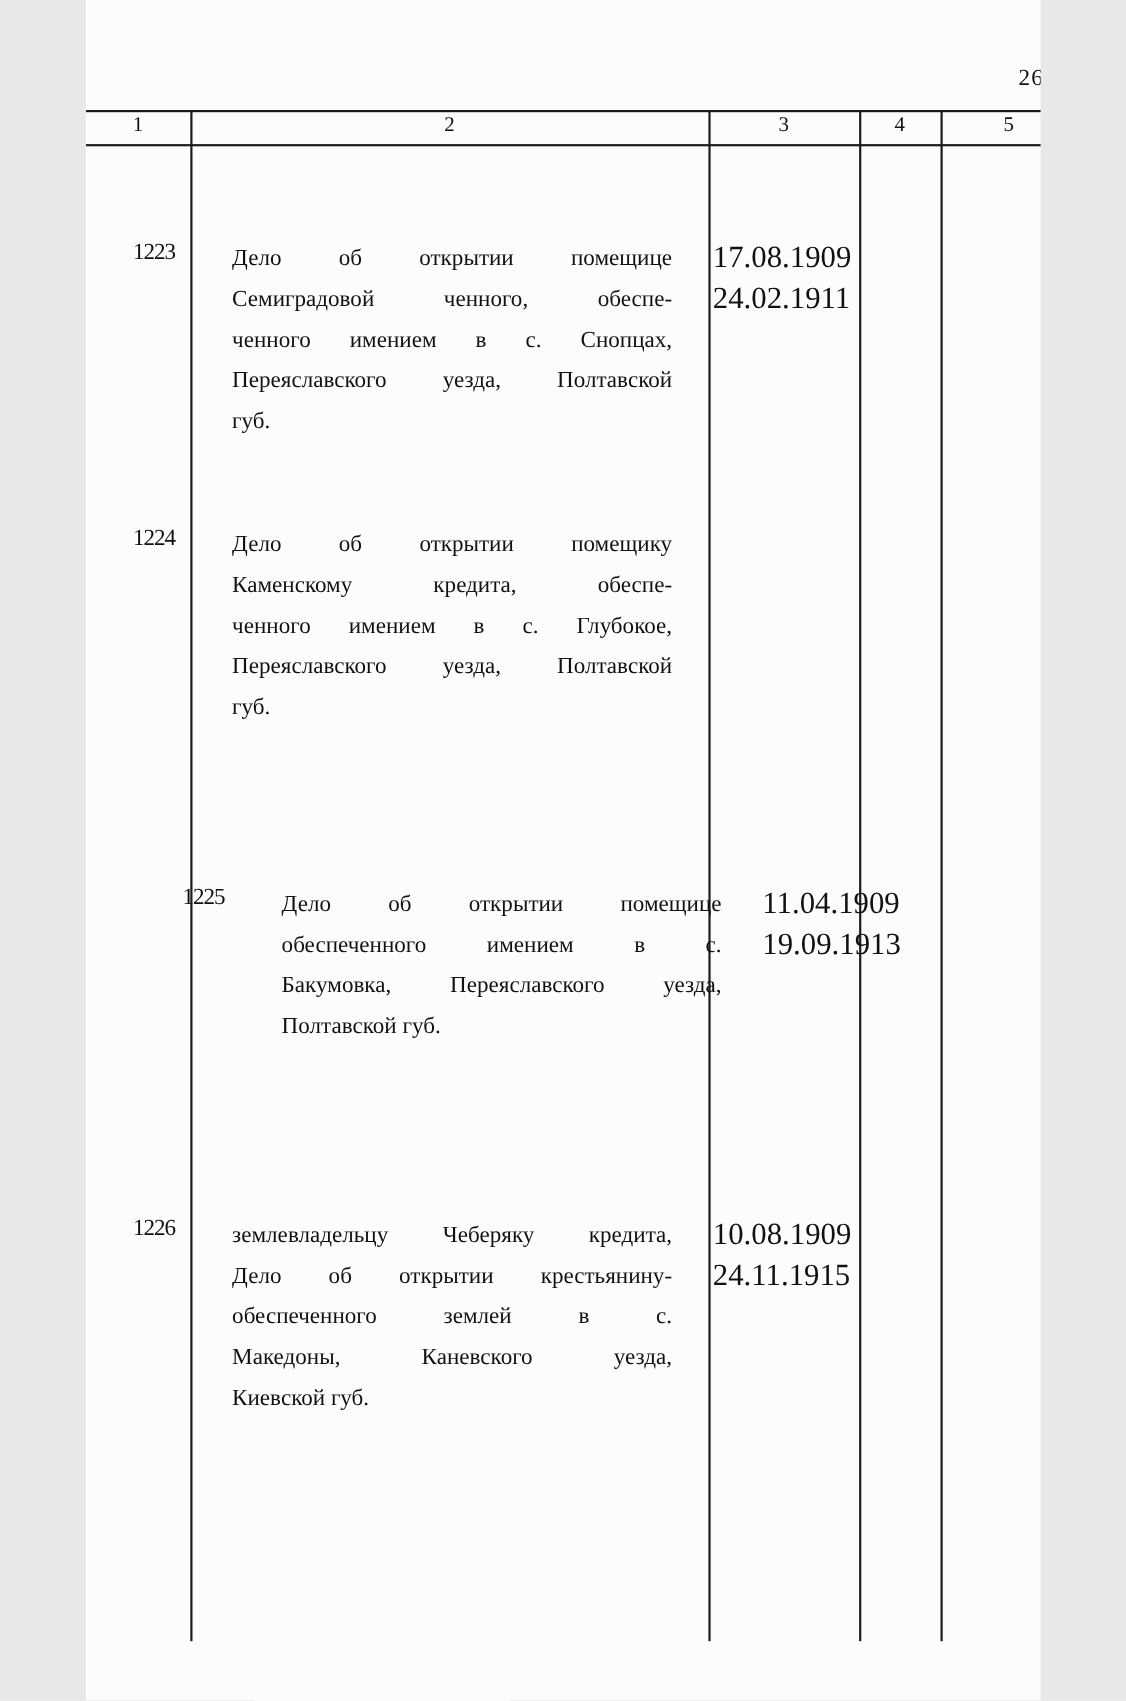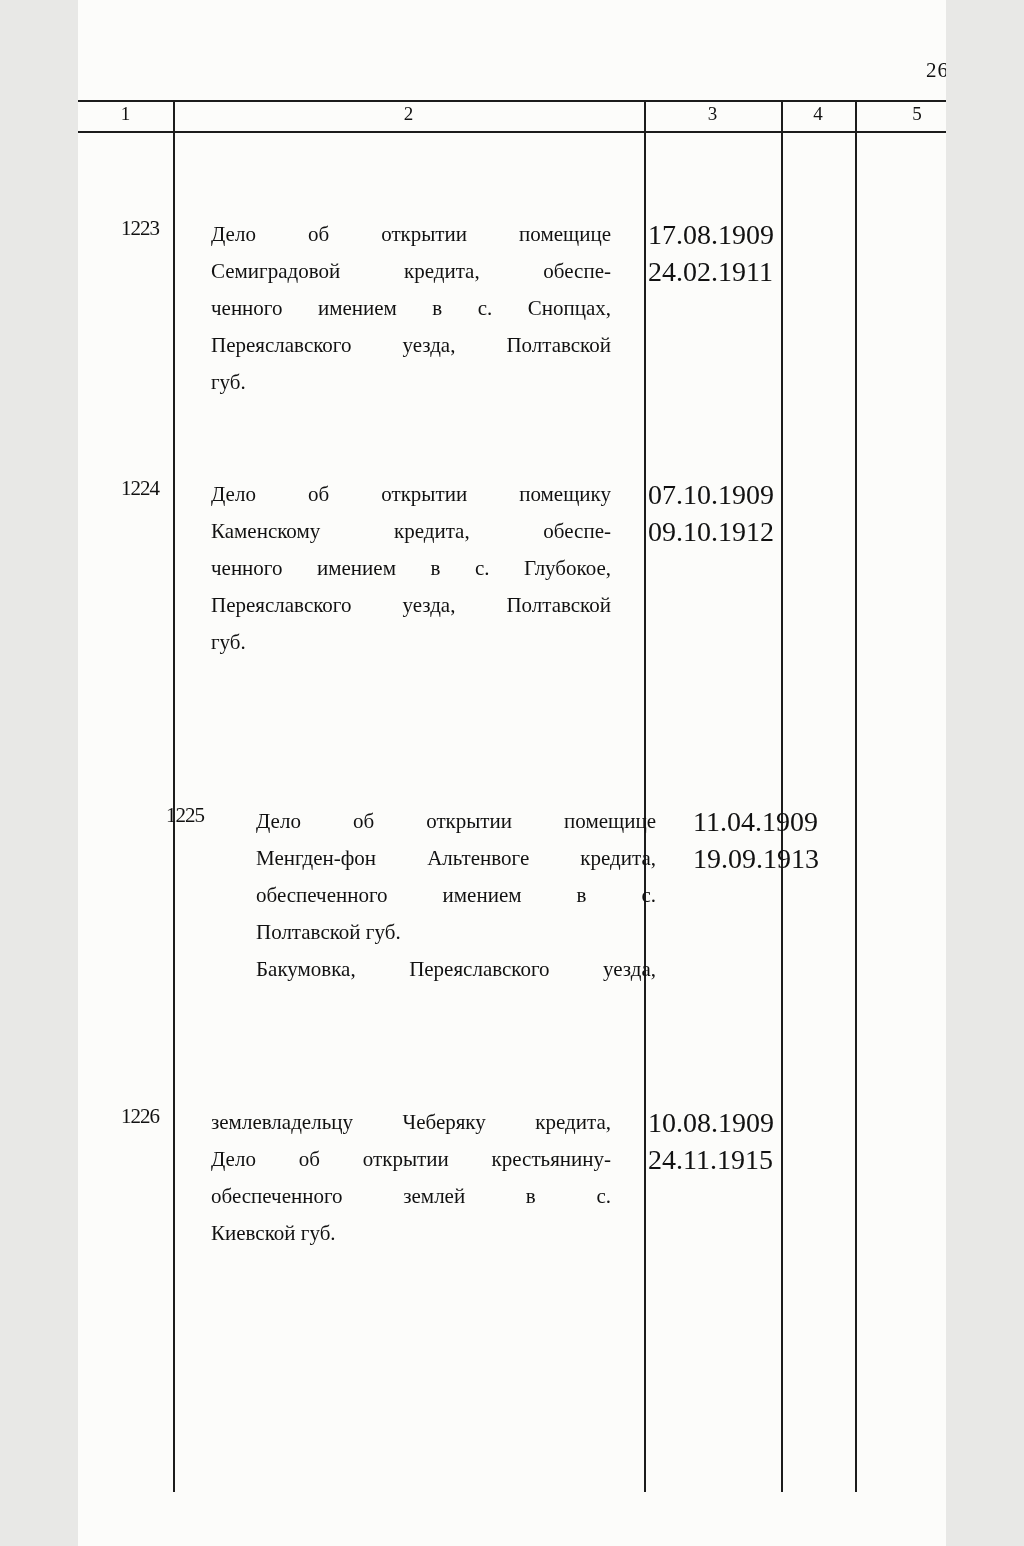--- a/index.html
+++ b/index.html
@@ -120,67 +120,63 @@
   <div class="col-header c1">1</div>
   <div class="col-header c2">2</div>
   <div class="col-header c3">3</div>
   <div class="col-header c4">4</div>
   <div class="col-header c5">5</div>
 
   <div class="row r0">
     <div class="cell-num">1223</div>
     <div class="cell-desc">
       <div class="line just">Дело об открытии помещице</div>
-      <div class="line just">Семиградовой кредита, обеспе-</div>
+      <div class="line just">Семиградовой ченного, обеспе-</div>
       <div class="line just">ченного имением в с. Снопцах,</div>
       <div class="line just">Переяславского уезда, Полтавской</div>
       <div class="line">губ.</div>
     </div>
     <div class="cell-dates">
       <div class="line">17.08.1909</div>
       <div class="line">24.02.1911</div>
     </div>
   </div>
 
   <div class="row r1">
     <div class="cell-num">1224</div>
     <div class="cell-desc">
       <div class="line just">Дело об открытии помещику</div>
       <div class="line just">Каменскому кредита, обеспе-</div>
       <div class="line just">ченного имением в с. Глубокое,</div>
       <div class="line just">Переяславского уезда, Полтавской</div>
       <div class="line">губ.</div>
     </div>
-    <div class="cell-dates">
-      <div class="line">07.10.1909</div>
-      <div class="line">09.10.1912</div>
-    </div>
   </div>
 
   <div class="row r2">
     <div class="cell-num">1225</div>
     <div class="cell-desc">
       <div class="line just">Дело об открытии помещице</div>
-      <div class="line just">Менгден-фон Альтенвоге кредита,</div>
       <div class="line just">обеспеченного имением в с.</div>
+      <div class="line just">Бакумовка, Переяславского уезда,</div>
       <div class="line">Полтавской губ.</div>
-      <div class="line just">Бакумовка, Переяславского уезда,</div>
     </div>
     <div class="cell-dates">
       <div class="line">11.04.1909</div>
       <div class="line">19.09.1913</div>
     </div>
   </div>
 
   <div class="row r3">
     <div class="cell-num">1226</div>
     <div class="cell-desc">
       <div class="line just">землевладельцу Чеберяку кредита,</div>
       <div class="line just">Дело об открытии крестьянину-</div>
       <div class="line just">обеспеченного землей в с.</div>
+      <div class="line just">Македоны, Каневского уезда,</div>
       <div class="line">Киевской губ.</div>
     </div>
     <div class="cell-dates">
       <div class="line">10.08.1909</div>
       <div class="line">24.11.1915</div>
     </div>
   </div>
 
 </div>
 

